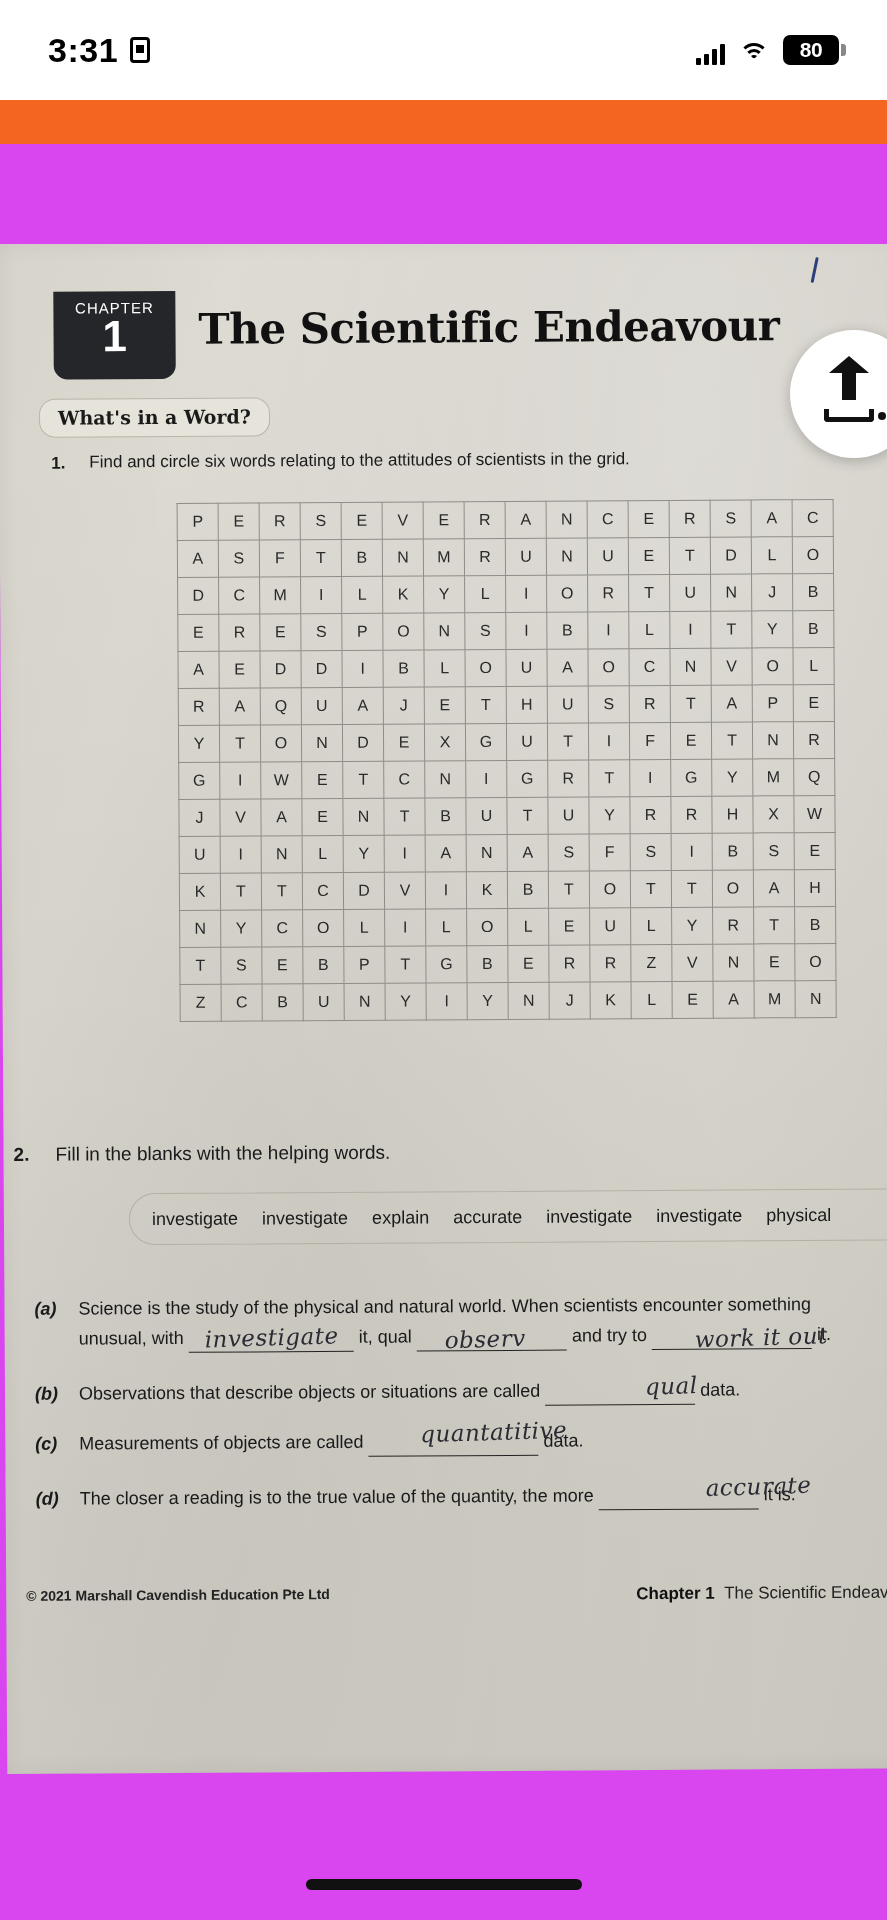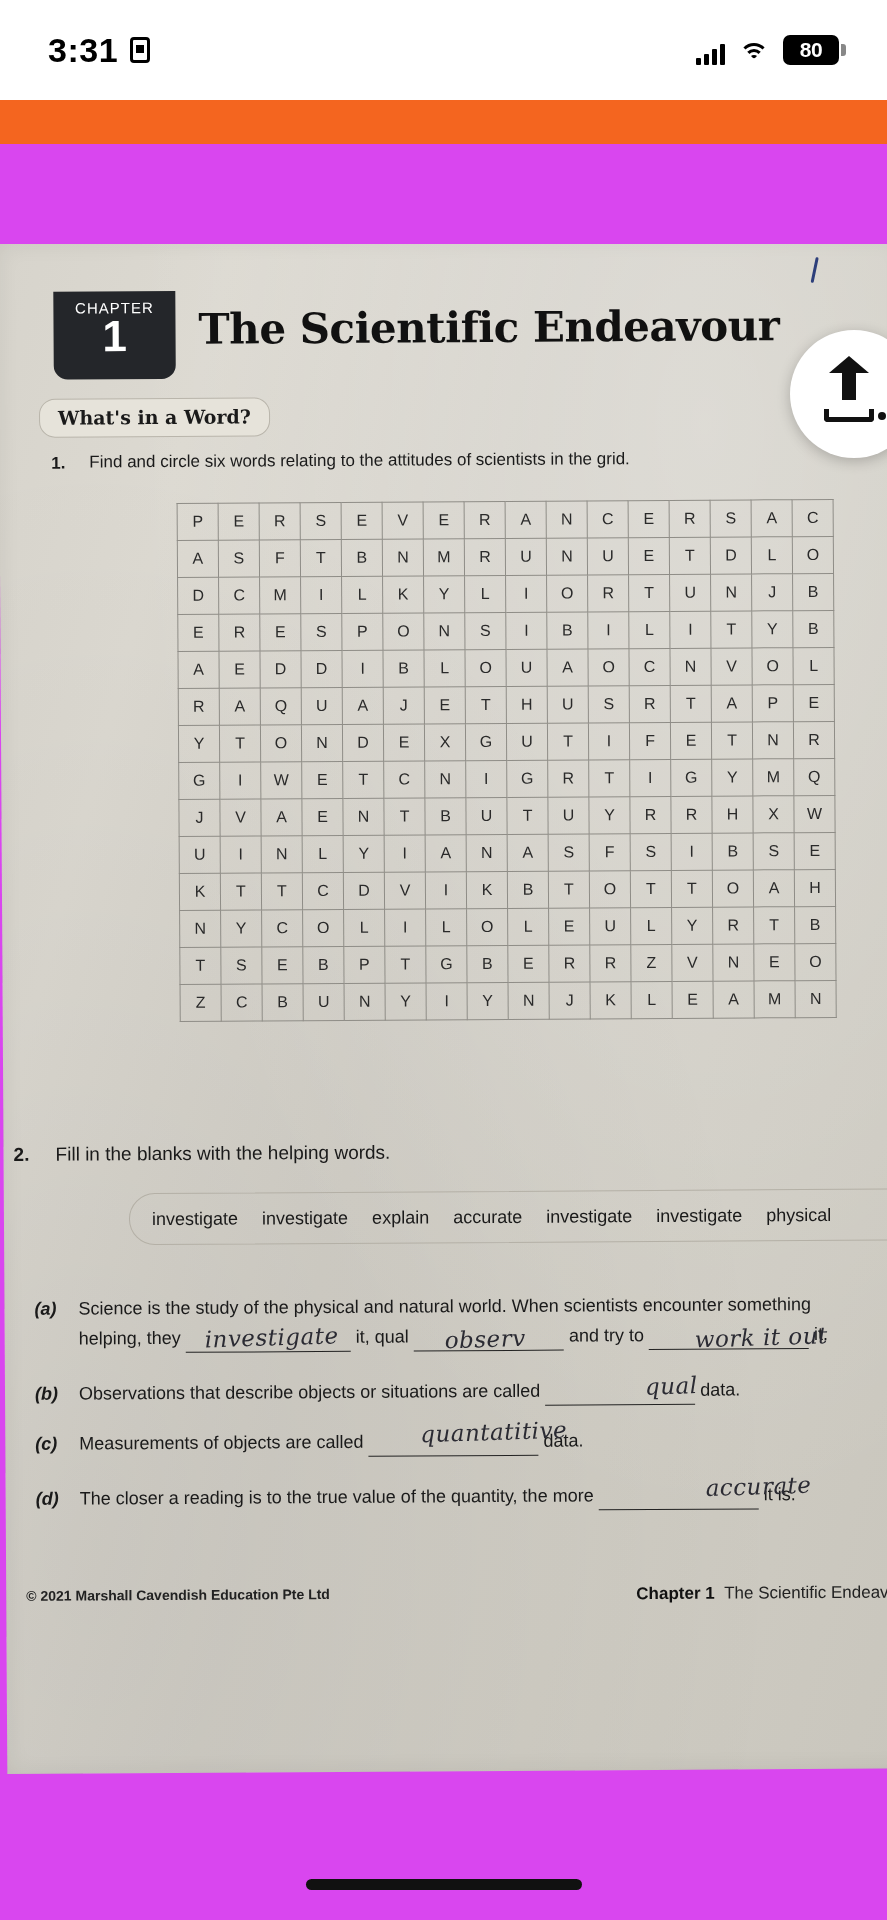--- a/index.html
+++ b/index.html
@@ -709,21 +709,21 @@
           <span>accurate</span>
           <span>investigate</span>
           <span>investigate</span>
           <span>physical</span>
         </div>
 
       <div class="part pa">
         <span class="lbl">(a)</span>
         <span class="body">
           <span>Science is the study of the physical and natural world. When scientists encounter something</span><br>
-          <span>helping, they</span>
+          <span>unusual, with</span>
           <span class="blank" style="width:165px;height:22px;"></span>
           <span>it, qual</span>
           <span class="blank" style="width:150px;height:22px;"></span>
           <span>and try to</span>
           <span class="blank" style="width:160px;height:22px;"></span>
           <span>it.</span>
         </span>
       </div>
       <div class="hand" style="top:1082px; left:200px;">investigate</div>
       <div class="hand" style="top:1085px; left:440px;">observ</div>

